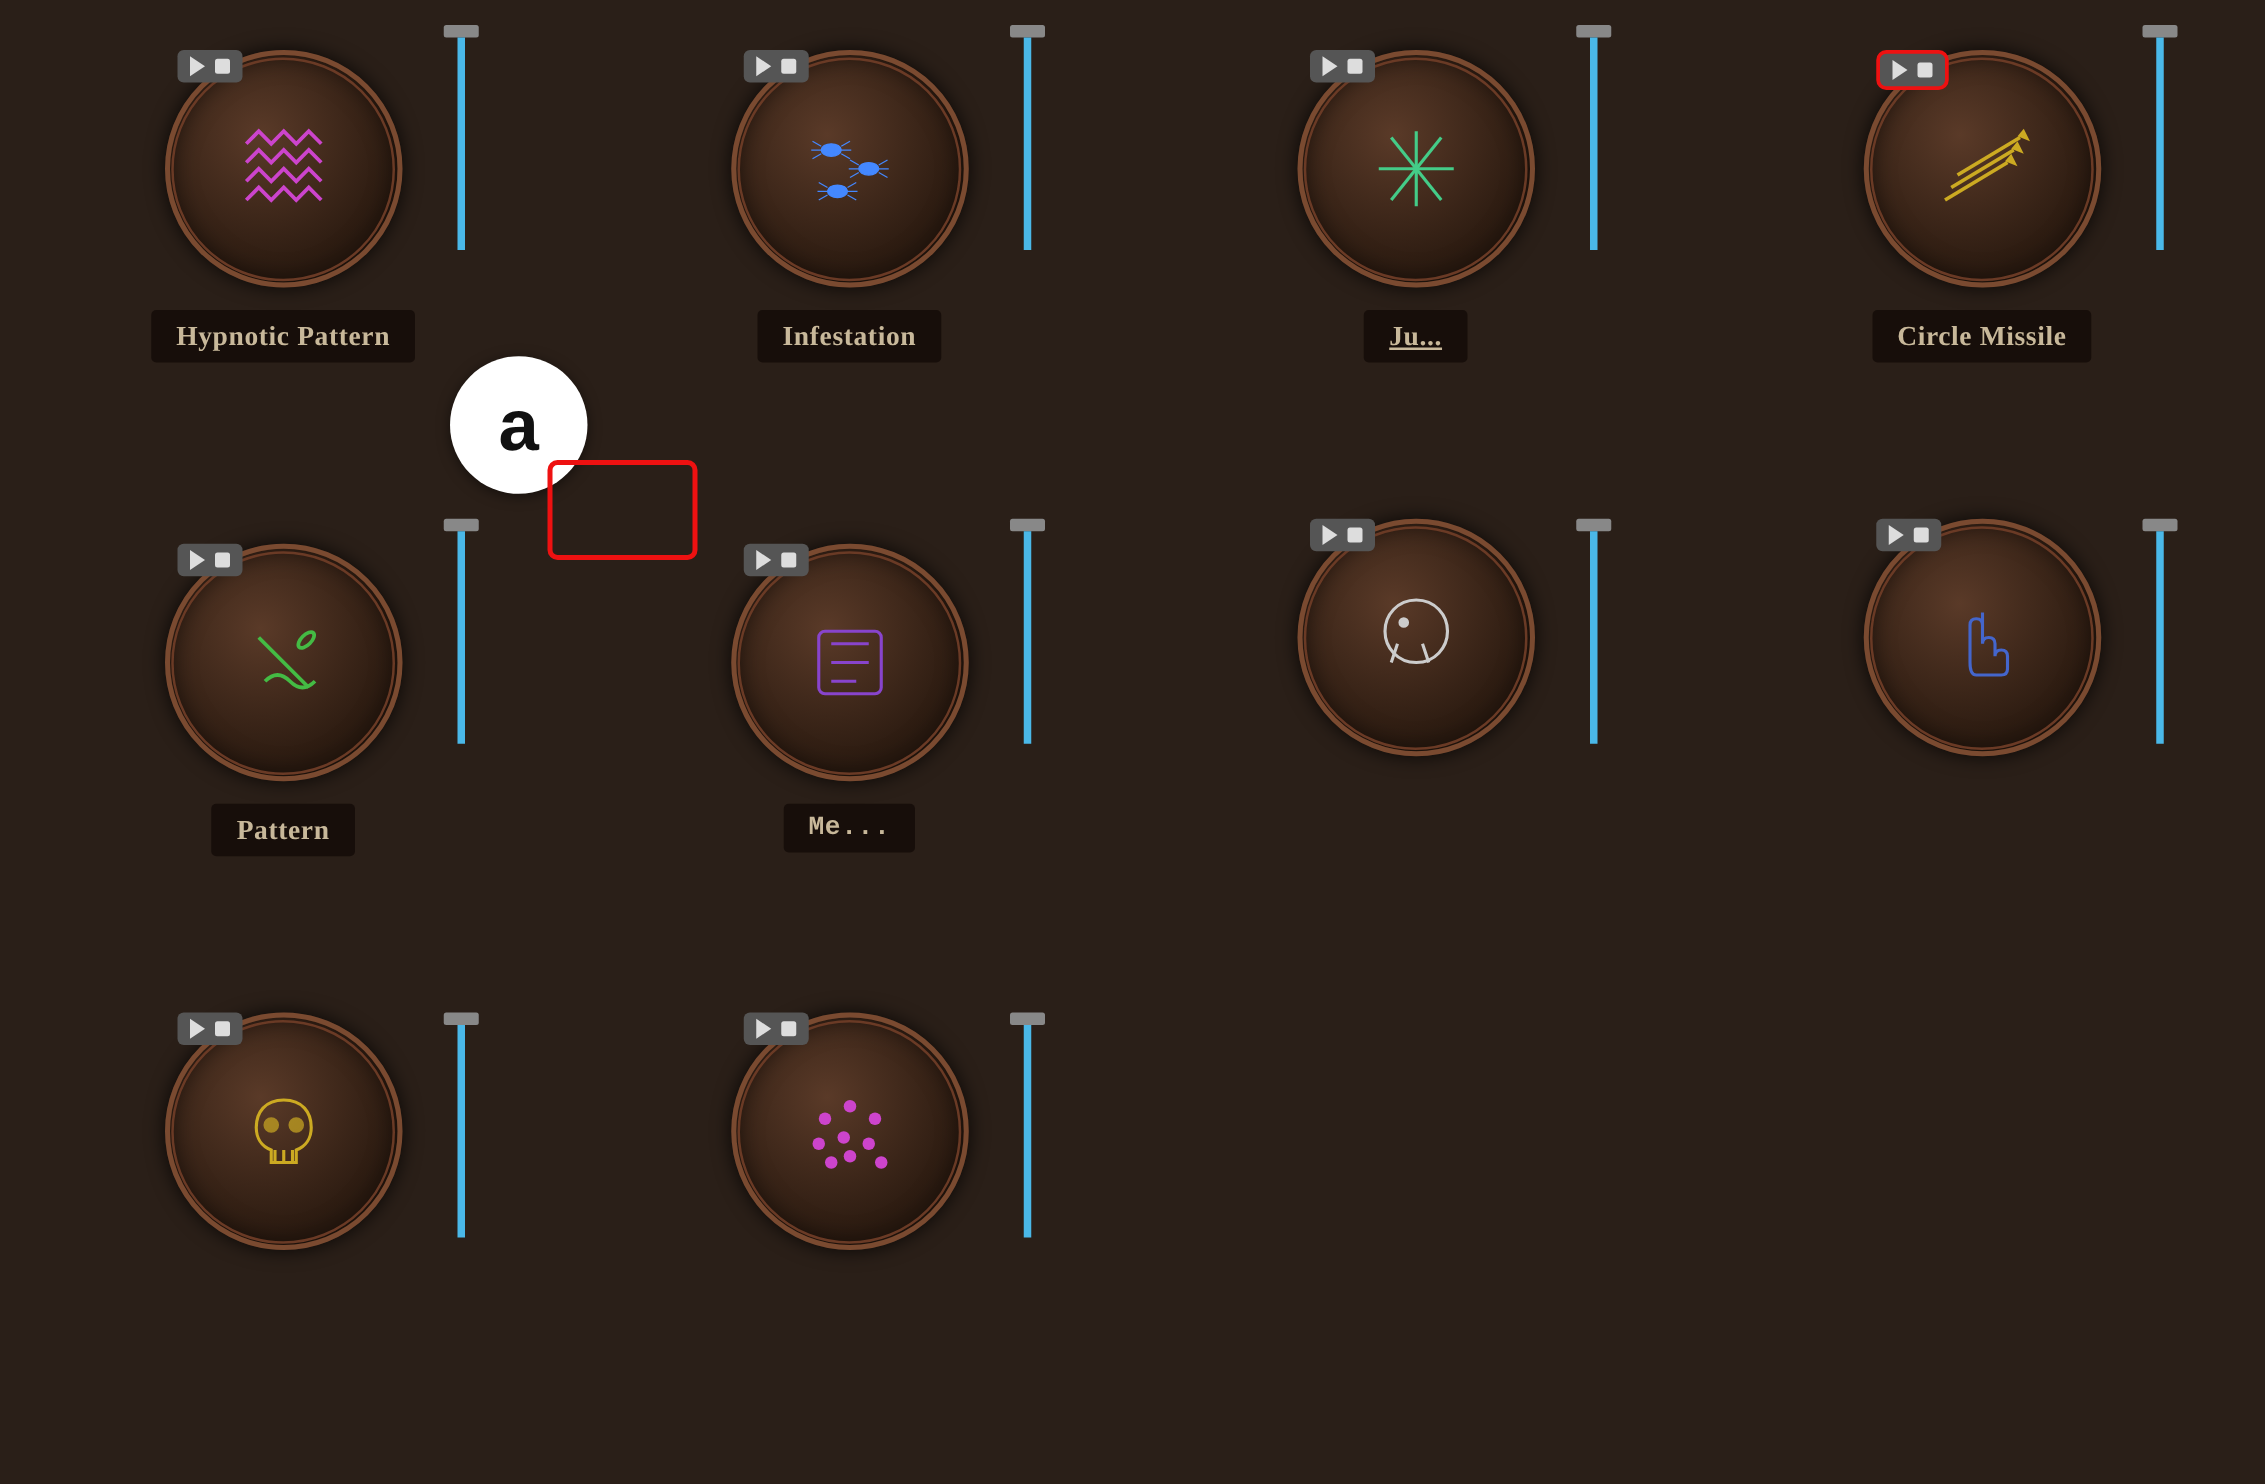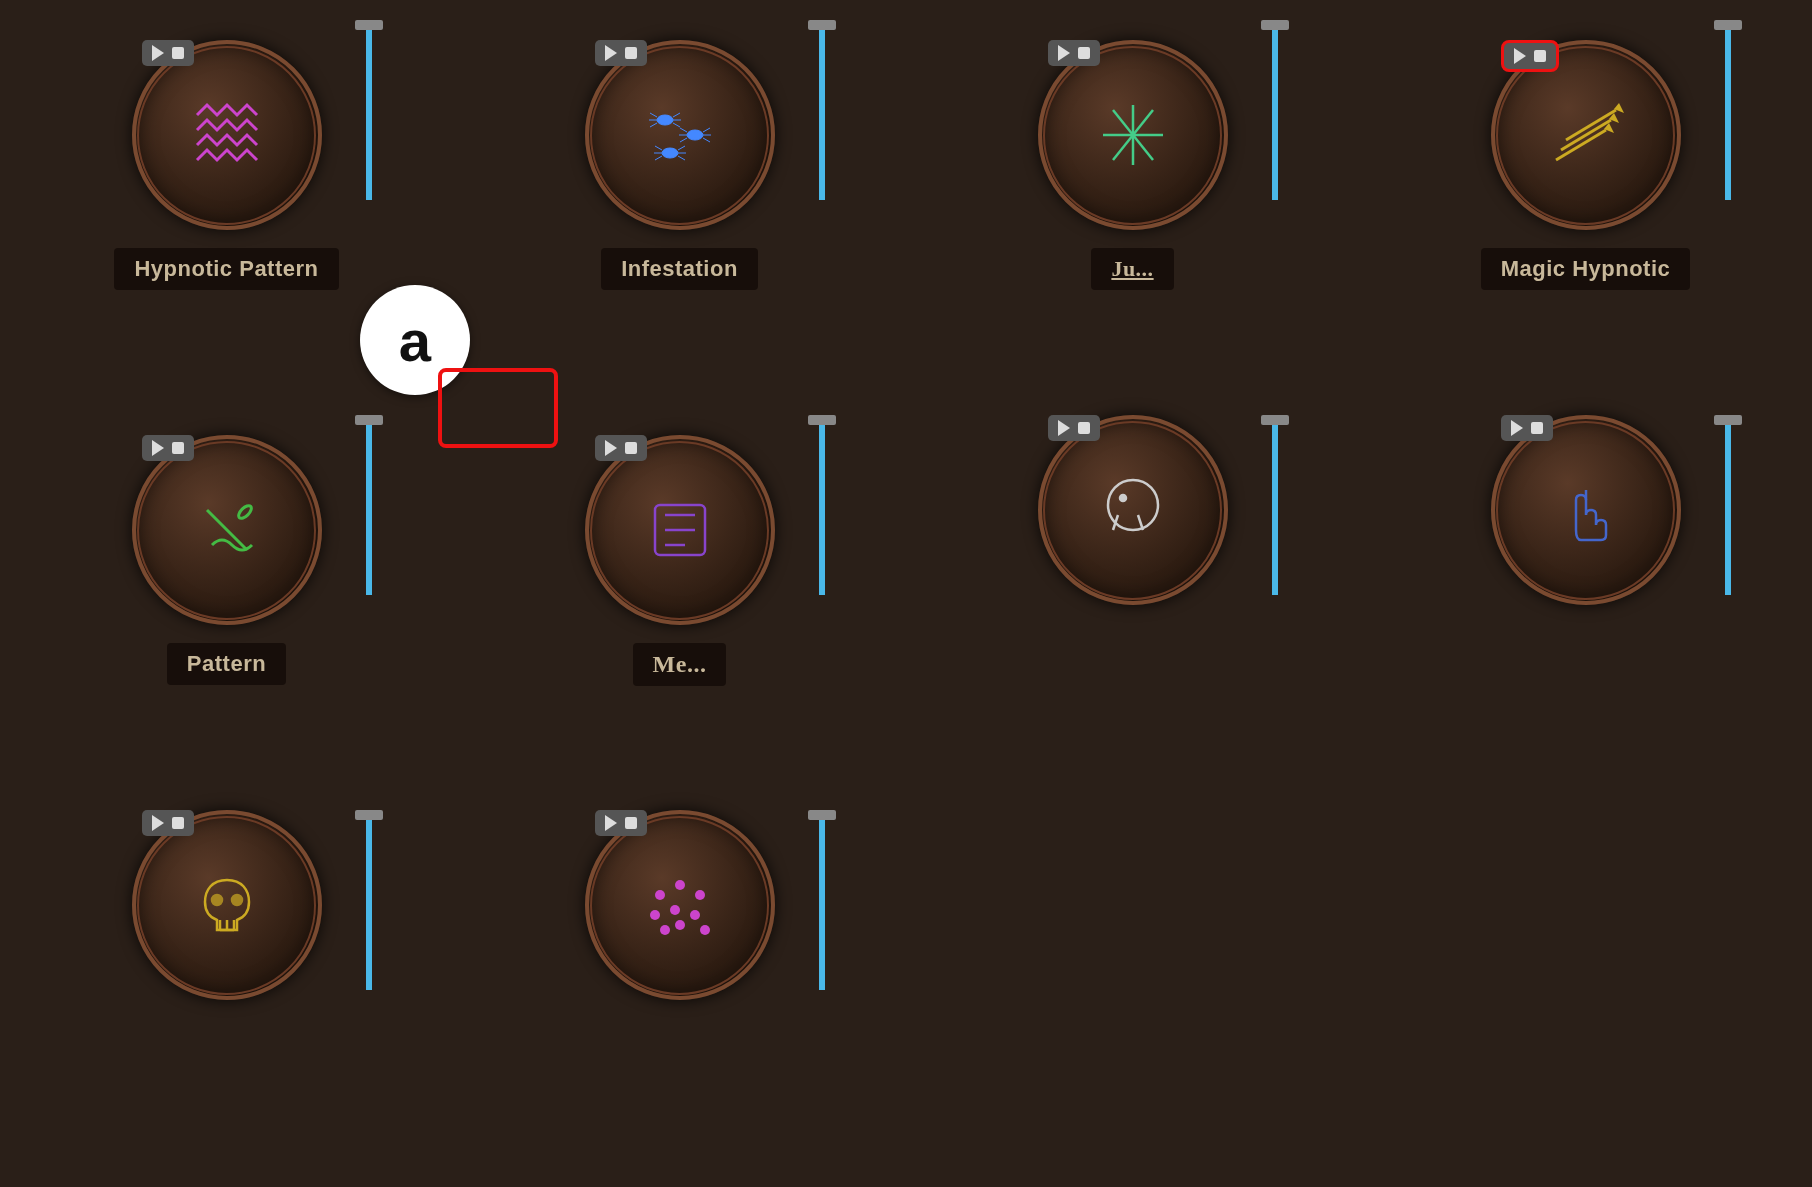--- a/index.html
+++ b/index.html
@@ -120,21 +120,21 @@
     .spell-label {
       margin-top: 18px;
       background: rgba(20, 12, 8, 0.85);
       padding: 8px 20px;
       border-radius: 4px;
       color: #c8b89a;
       font-size: 22px;
       font-weight: bold;
       letter-spacing: 0.5px;
       text-align: center;
-      font-family: Liberation Sans, sans-serif;
+      font-family: Liberation Serif, serif;
     }
 
     
     .annotation-circle {
       position: absolute;
       width: 110px;
       height: 110px;
       background: white;
       border-radius: 50%;
       display: flex;
@@ -296,21 +296,21 @@
             <line x1="20" y1="75" x2="70" y2="45"></line>
             <line x1="30" y1="55" x2="80" y2="25"></line>
 
             <polygon points="73,34 78,28 83,38" fill="#ccaa22" stroke="none"></polygon>
             <polygon points="68,44 73,38 78,48" fill="#ccaa22" stroke="none"></polygon>
             <polygon points="78,24 83,18 88,28" fill="#ccaa22" stroke="none"></polygon>
           </g>
         </svg>
       </div>
     </div>
-    <div class="spell-label">Magic Hypnotic</div>
+    <div class="spell-label">Circle Missile</div>
   </div>
 
   <div class="spell-cell">
     <div class="slider-track">
       <div class="slider-top-cap"></div>
       <div class="slider-line"></div>
     </div>
     <div class="spell-icon-wrapper">
       <div class="control-bar">
         <div class="ctrl-play"></div>
@@ -344,21 +344,21 @@
         <svg class="spell-svg" viewBox="0 0 100 100">
           <g stroke="#8844cc" stroke-width="2.5" fill="none">
             <rect x="25" y="25" width="50" height="50" rx="5"></rect>
             <line x1="35" y1="35" x2="65" y2="35"></line>
             <line x1="35" y1="50" x2="65" y2="50"></line>
             <line x1="35" y1="65" x2="55" y2="65"></line>
           </g>
         </svg>
       </div>
     </div>
-    <div class="spell-label" style="color:#c8b89a; font-size:24px; margin-top:18px; font-family:Liberation Serif, serif;text-align:right;">Me...</div>
+    <div class="spell-label" style="color:#c8b89a; font-size:21px; margin-top:18px; font-family:Liberation Mono, monospace;text-align:right;">Me...</div>
   </div>
 
   <div class="spell-cell" style="padding-top:10px;">
     <div class="slider-track">
       <div class="slider-top-cap"></div>
       <div class="slider-line"></div>
     </div>
     <div class="spell-icon-wrapper">
       <div class="control-bar">
         <div class="ctrl-play"></div>

